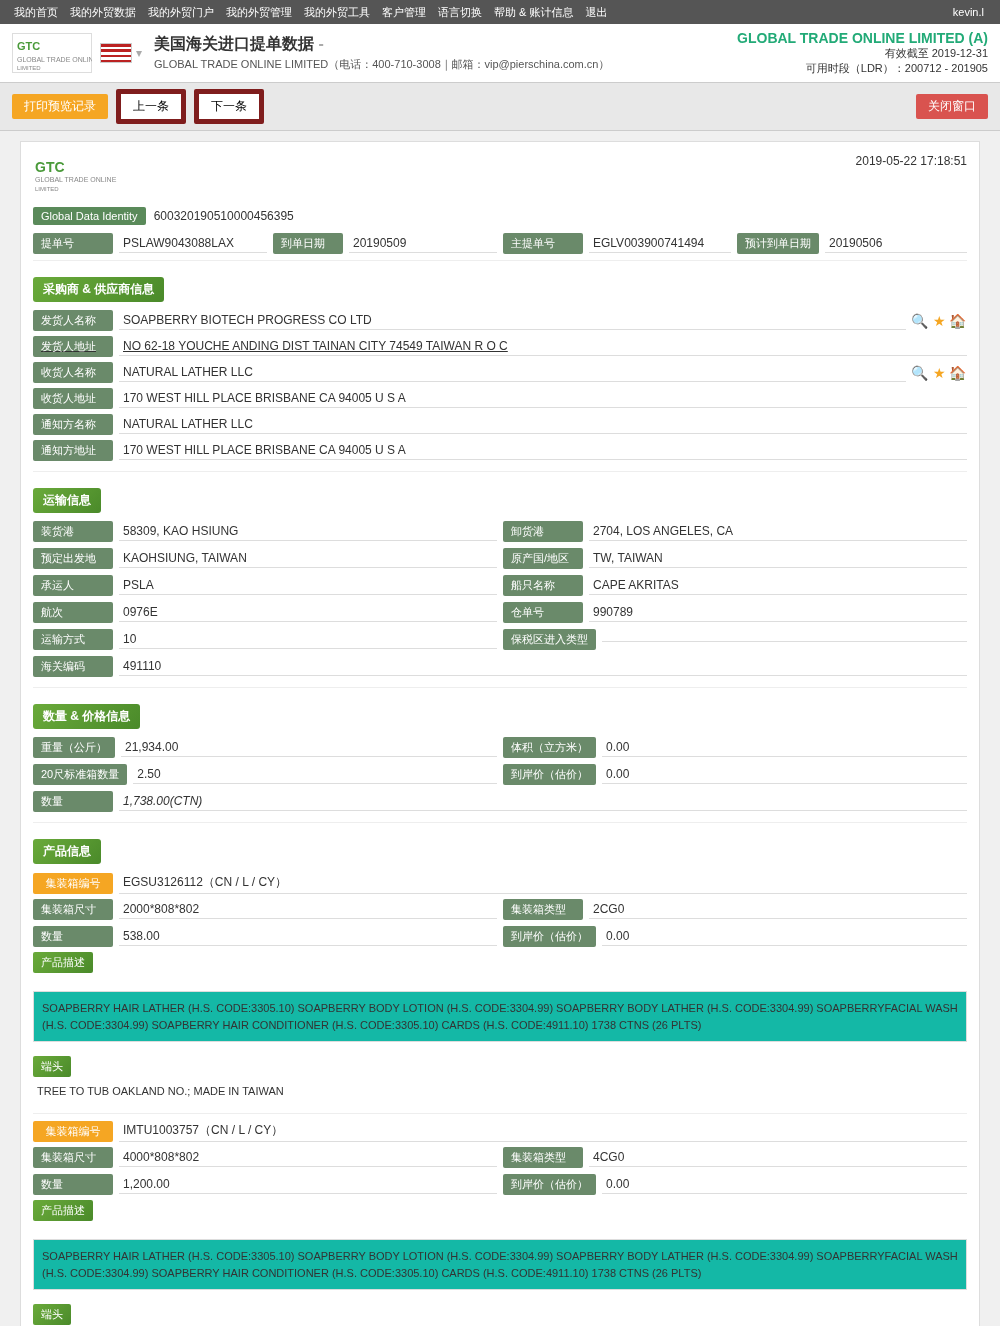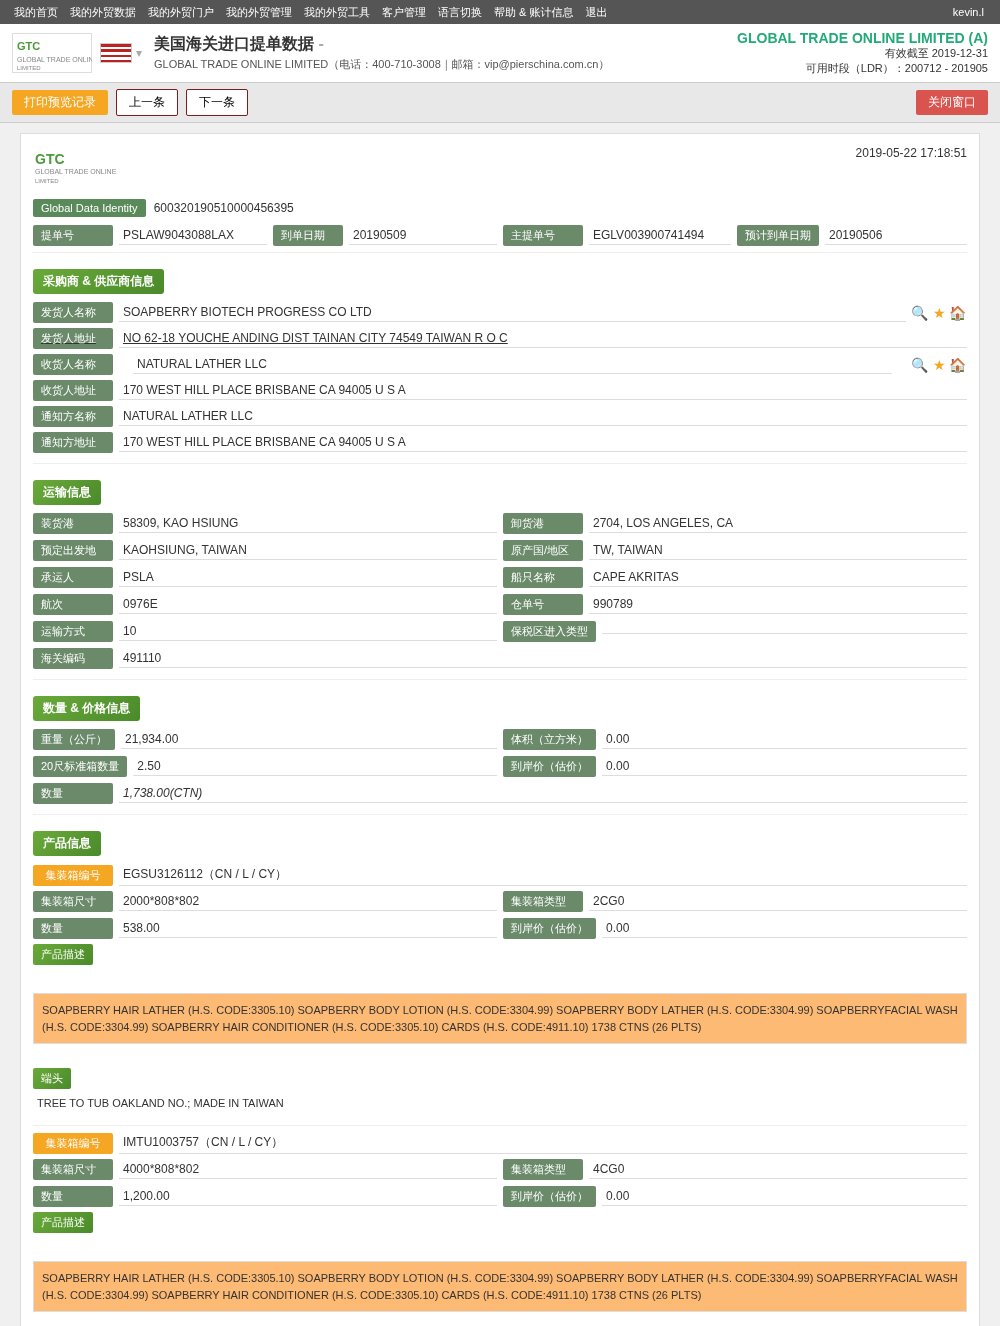--- a/index.html
+++ b/index.html
@@ -19,21 +19,21 @@
     .header-title-area { flex: 1; padding-left: 12px; }
     .header-title { font-size: 16px; font-weight: bold; color: #333; }
     .header-subtitle { font-size: 11px; color: #555; margin-top: 2px; }
     .header-right { text-align: right; font-size: 11px; }
     .header-right .company { color: #2a7; font-weight: bold; font-size: 14px; }
     .header-right .validity { color: #333; }
 
     
     .toolbar { background: #e8e8e8; padding: 6px 12px; display: flex; align-items: center; gap: 8px; border-bottom: 1px solid #ccc; }
     .btn-print { background: #f5a623; color: #fff; border: none; padding: 4px 12px; cursor: pointer; border-radius: 2px; font-size: 12px; }
-    .btn-prev, .btn-next { background: #fff; border: 1px solid #7f1d1d; padding: 4px 12px; cursor: pointer; border-radius: 2px; font-size: 12px; }
+    .btn-prev, .btn-next { background: #fff; border: 5px solid #7f1d1d; padding: 4px 12px; cursor: pointer; border-radius: 2px; font-size: 12px; }
     .toolbar-spacer { flex: 1; }
     .btn-close { background: #d9534f; color: #fff; border: none; padding: 4px 12px; cursor: pointer; border-radius: 2px; font-size: 12px; }
 
     
     .main-content { padding: 10px 20px; background: #f0f0f0; }
     .record-card { background: #fff; border: 1px solid #ddd; padding: 12px; margin-bottom: 8px; }
 
     
     .record-header { display: flex; justify-content: space-between; align-items: flex-start; margin-bottom: 10px; }
 
@@ -49,21 +49,21 @@
     .section-header { background: linear-gradient(135deg, #6aaa3a, #4a8a2a); color: #fff; padding: 4px 10px; font-size: 12px; font-weight: bold; border-radius: 3px; margin: 10px 0 8px 0; display: inline-block; }
     .icons-group { display: flex; gap: 4px; align-items: center; }
 
     
     .pagination-bar { display: flex; justify-content: space-between; align-items: center; padding: 6px 12px; font-size: 11px; color: #555; border-top: 1px solid #ddd; margin-top: 8px; }
 
     
     .container-badge { background: #f5a623; color: #fff; padding: 3px 8px; font-size: 11px; border-radius: 2px; white-space: nowrap; min-width: 80px; text-align: center; }
 
     
-    .desc-box { background: #fdba74; border: 1px solid #ddd; padding: 8px; font-size: 11px; color: #333; margin: 24px 0; line-height: 1.5; }
+    .desc-box { background: #14b8a6; border: 1px solid #ddd; padding: 8px; font-size: 11px; color: #333; margin: 14px 0; line-height: 1.5; }
 
     
     .duan-header { background: linear-gradient(135deg, #6aaa3a, #4a8a2a); color: #fff; padding: 3px 8px; font-size: 11px; border-radius: 2px; display: inline-block; margin-bottom: 4px; }
     .duan-value { font-size: 11px; color: #333; padding: 4px; }
 
     .section-block { margin-bottom: 10px; }
 
     .two-col { display: grid; grid-template-columns: 1fr 1fr; gap: 6px; }
 
     hr { border: none; border-top: 1px solid #eee; margin: 6px 0; }
@@ -169,21 +169,21 @@
           <span style="cursor:pointer;color:#f5a623;font-size:14px;">★</span>
           <span style="cursor:pointer;color:#5a8a5a;font-size:14px;">🏠</span>
         </div>
       </div>
 
       <div style="display:flex;align-items:center;gap:6px;margin-bottom:5px;text-decoration:underline;">
         <span class="field-label">发货人地址</span>
         <span class="field-value" style="flex:1;">NO 62-18 YOUCHE ANDING DIST TAINAN CITY 74549 TAIWAN R O C</span>
       </div>
 
-      <div style="display:flex;align-items:center;gap:20px;margin-bottom:5px;">
+      <div style="display:flex;align-items:center;gap:6px;margin-bottom:5px;">
         <span class="field-label">收货人名称</span>
         <span class="field-value" style="flex:1;">NATURAL LATHER LLC</span>
         <div class="icons-group">
           <span style="cursor:pointer;color:#888;font-size:14px;">🔍</span>
           <span style="cursor:pointer;color:#f5a623;font-size:14px;">★</span>
           <span style="cursor:pointer;color:#5a8a5a;font-size:14px;">🏠</span>
         </div>
       </div>
 
       <div style="display:flex;align-items:center;gap:6px;margin-bottom:5px;">

